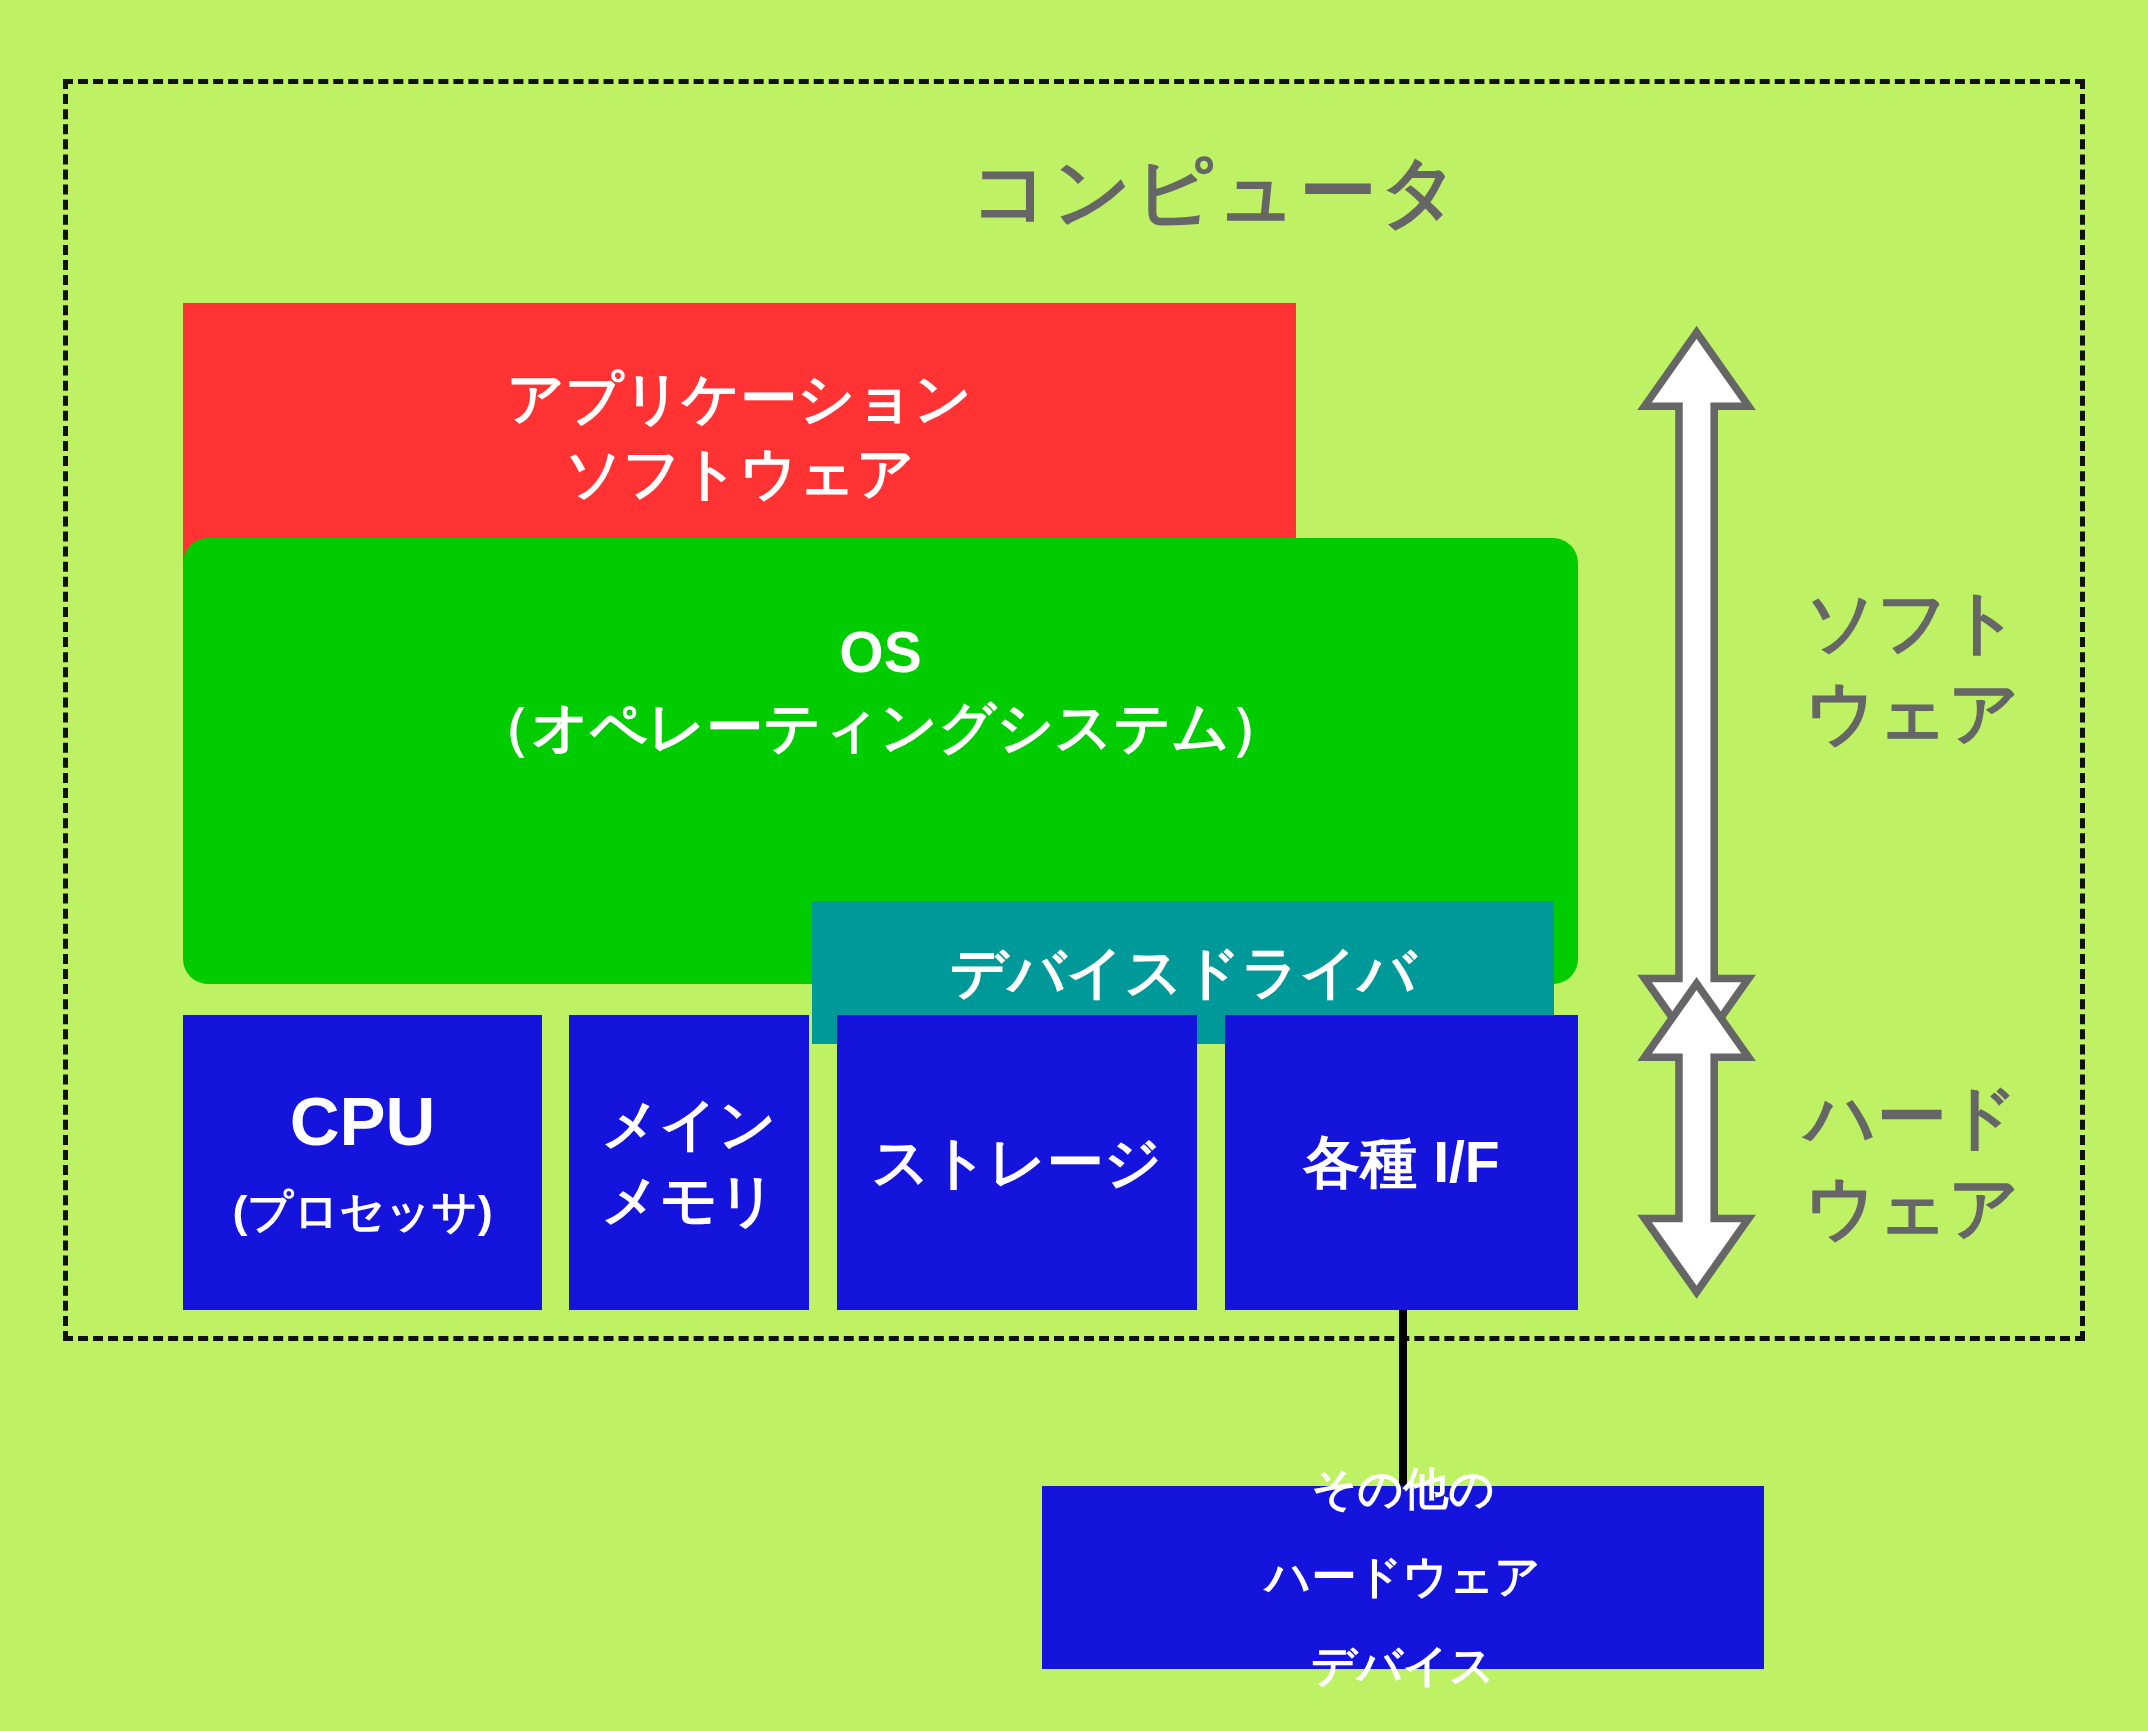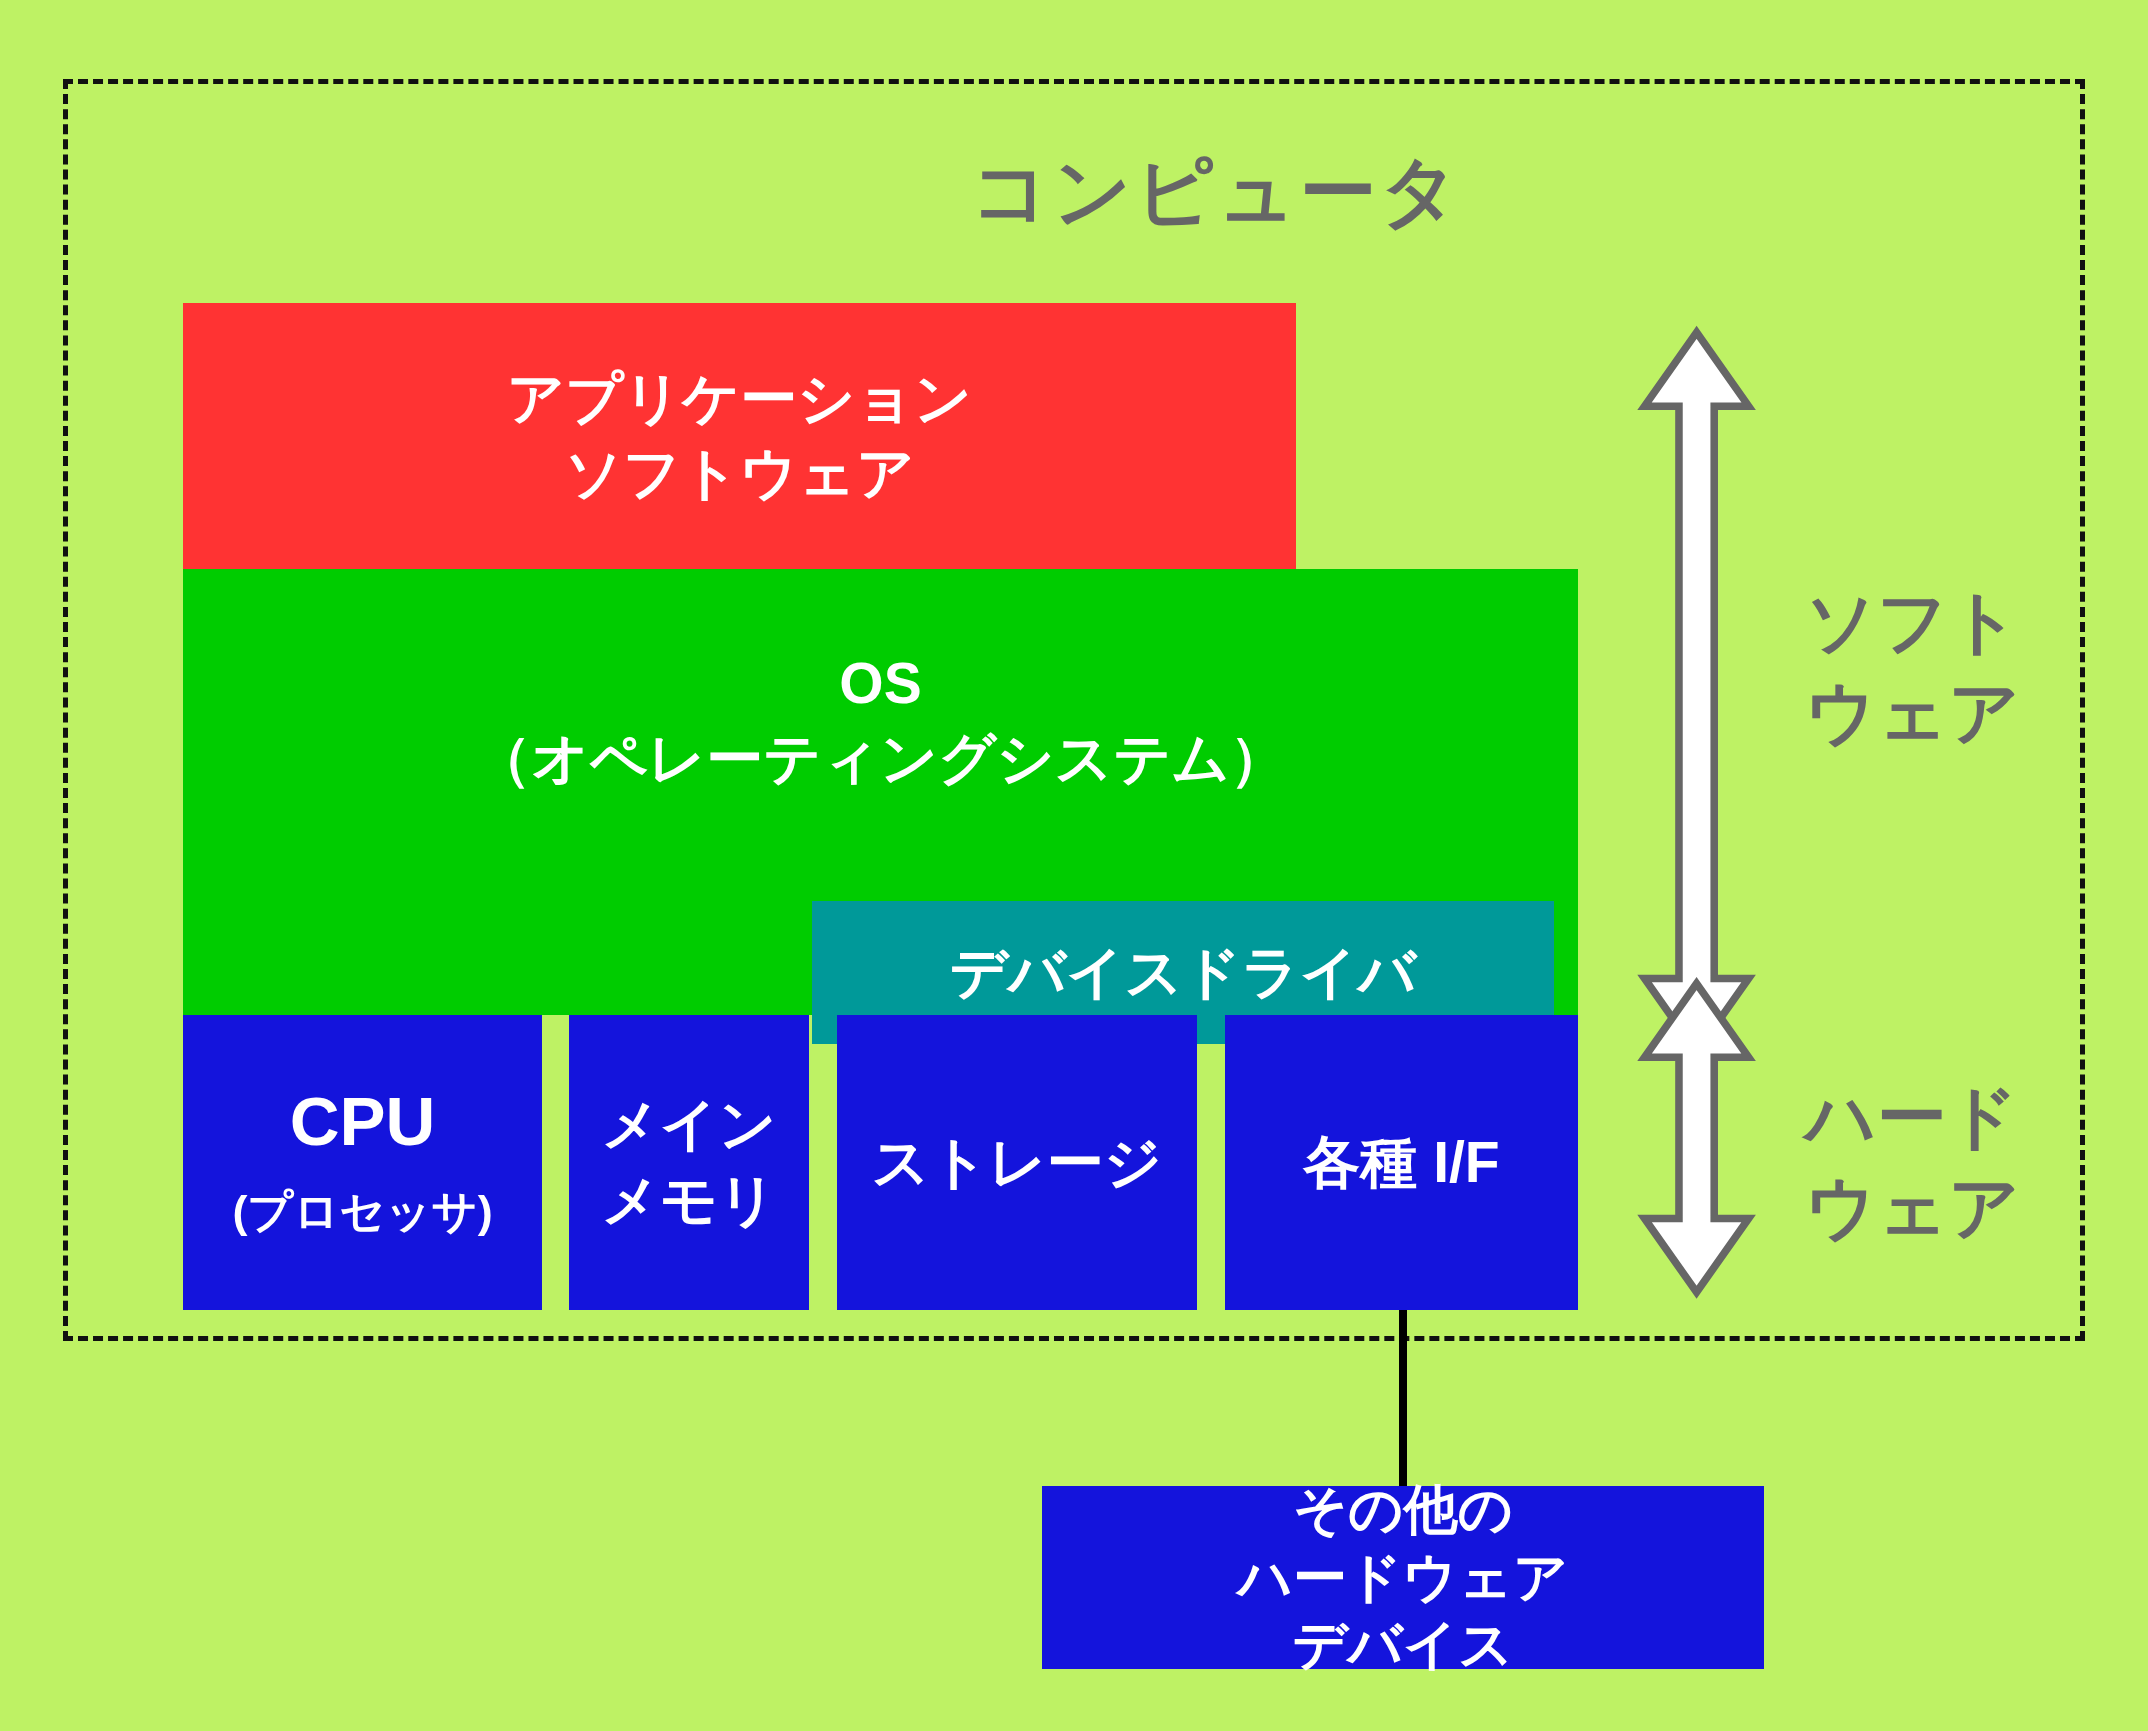--- a/index.html
+++ b/index.html
@@ -7,21 +7,21 @@
     position:relative;width:2148px;height:1732px;background:#bef264;overflow:hidden;
     font-family:"Liberation Sans","DejaVu Sans",sans-serif;font-weight:bold;padding-left:35px;
   }
   .abs{position:absolute;box-sizing:border-box;}
   .dashed-border{border:5.9px dashed #111111;}
   .page-title{color:#666666;font-size:77px;text-align:center;letter-spacing:3.4px;}
   .layer{display:flex;flex-direction:column;align-items:center;justify-content:center;
          color:#ffffff;text-align:center;line-height:1.32;}
   .layer .l1,.layer .l2,.layer .l3{display:block;}
   .fs68{font-size:57px;}
-  .fs60{font-size:54px;line-height:1.25;}
+  .fs60{font-size:45px;line-height:1.25;gap:32px;}
   .cpu-main{font-size:69px;line-height:1.1;}
   .cpu-sub{font-size:45px;margin-top:22px;}
   .os-layer{justify-content:flex-start;padding-top:77px;}
   .side-label{color:#666666;font-size:70px;line-height:1.3;text-align:left;margin-left:19px;}
   .connector{background:#000000;}
   svg{position:absolute;left:0;top:0;}
 </style>
 </head>
 <body>
 
@@ -29,21 +29,21 @@
 
   <div class="abs dashed-border" style="left:63px;top:79px;width:2022px;height:1262px;"></div>
 
   <div class="abs page-title" style="left:881px;top:141px;width:671px;">コンピュータ</div>
 
   <div class="abs layer fs68" style="left:183px;top:303px;width:1113px;height:266px;background:#FF3333;">
     <span class="l1">アプリケーション</span>
     <span class="l2">ソフトウェア</span>
   </div>
 
-  <div class="abs layer fs68 os-layer" style="left:183px;top:569px;width:1395px;height:446px;background:#00CC00;">
+  <div class="abs layer fs68 os-layer" style="left:183px;top:538px;width:1395px;height:446px;background:#00CC00;border-radius:25px;">
     <span class="l1">OS</span>
     <span class="l2">（オペレーティングシステム）</span>
   </div>
 
   <div class="abs layer fs68" style="left:812px;top:866px;width:742px;height:143px;background:#009999;margin-top:35px;">
     <span>デバイスドライバ</span>
   </div>
 
   <div class="abs layer" style="left:183px;top:1015px;width:359px;height:295px;background:#1414DC;">
     <span class="cpu-main">CPU</span>

